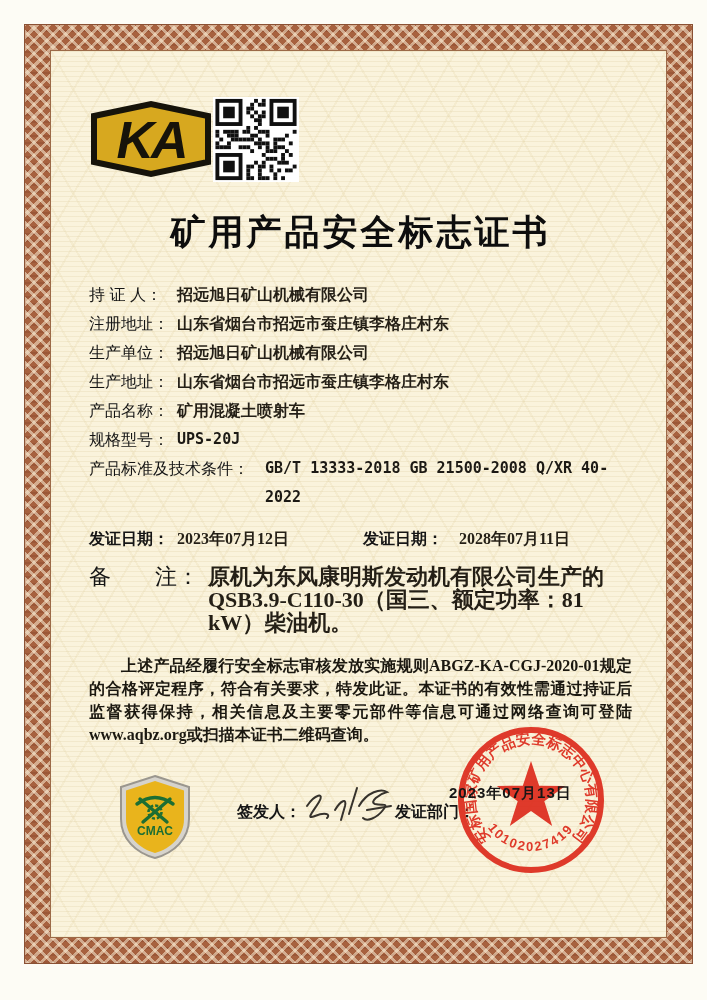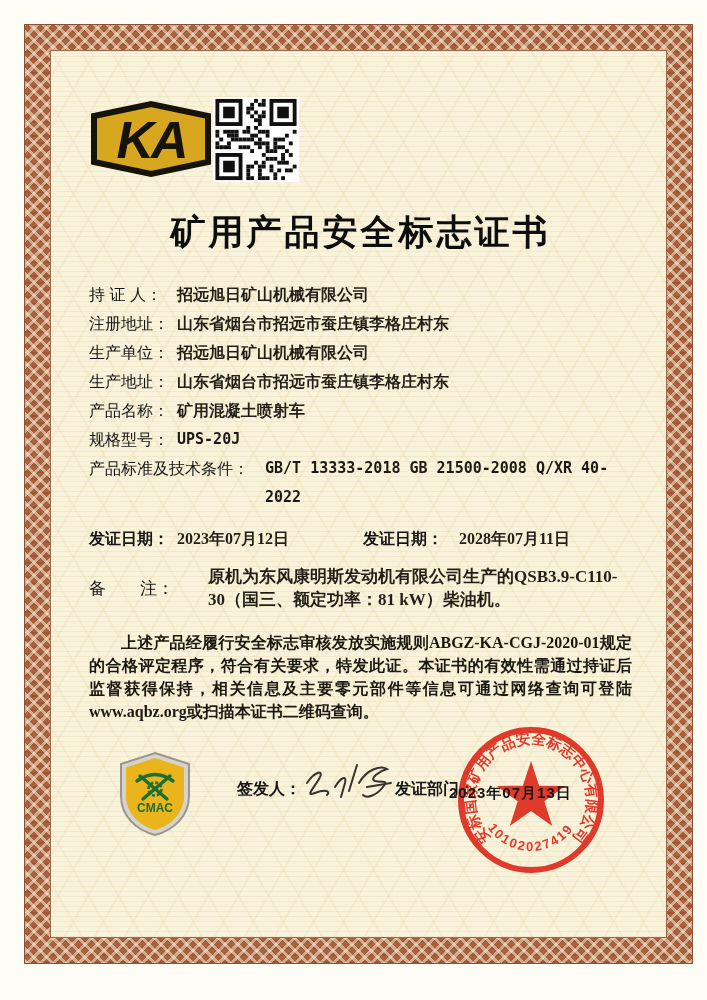--- a/index.html
+++ b/index.html
@@ -47,21 +47,21 @@
   .row-label.wide{width:auto;padding-right:16px;}
   .row-value{font-family:"Liberation Serif",serif;color:#241f16;font-weight:bold;}
   .row-value.mono{font-family:"DejaVu Sans Mono",monospace;font-size:15px;font-weight:bold;color:#1c1914;}
 
   .dates{display:flex;line-height:29px;font-size:16px;margin-top:12px;}
   .dates .dlabel{flex:none;width:88px;font-weight:bold;color:#151515;}
   .dates .dvalue{flex:none;width:186px;font-family:"Liberation Serif",serif;font-weight:bold;color:#241f16;}
   .dates .dlabel2{flex:none;width:96px;font-weight:bold;color:#151515;}
   .dates .dvalue2{font-family:"Liberation Serif",serif;font-weight:bold;color:#241f16;}
 
-  .remark{display:flex;font-size:17px;line-height:23px;margin-top:12px;align-items:center;}
+  .remark{display:flex;font-size:22px;line-height:23px;margin-top:12px;}
   .remark .row-label{white-space:pre;}
   .remark .row-value{flex:1;margin-left:31px;}
 
   .statement{
     margin:20px 0 0 0;font-size:16px;line-height:23px;text-indent:2em;
     font-family:"Liberation Serif",serif;font-weight:bold;color:#1b1810;
     text-align:justify;
   }
 
   .footer{position:relative;margin-top:22px;height:180px;}

